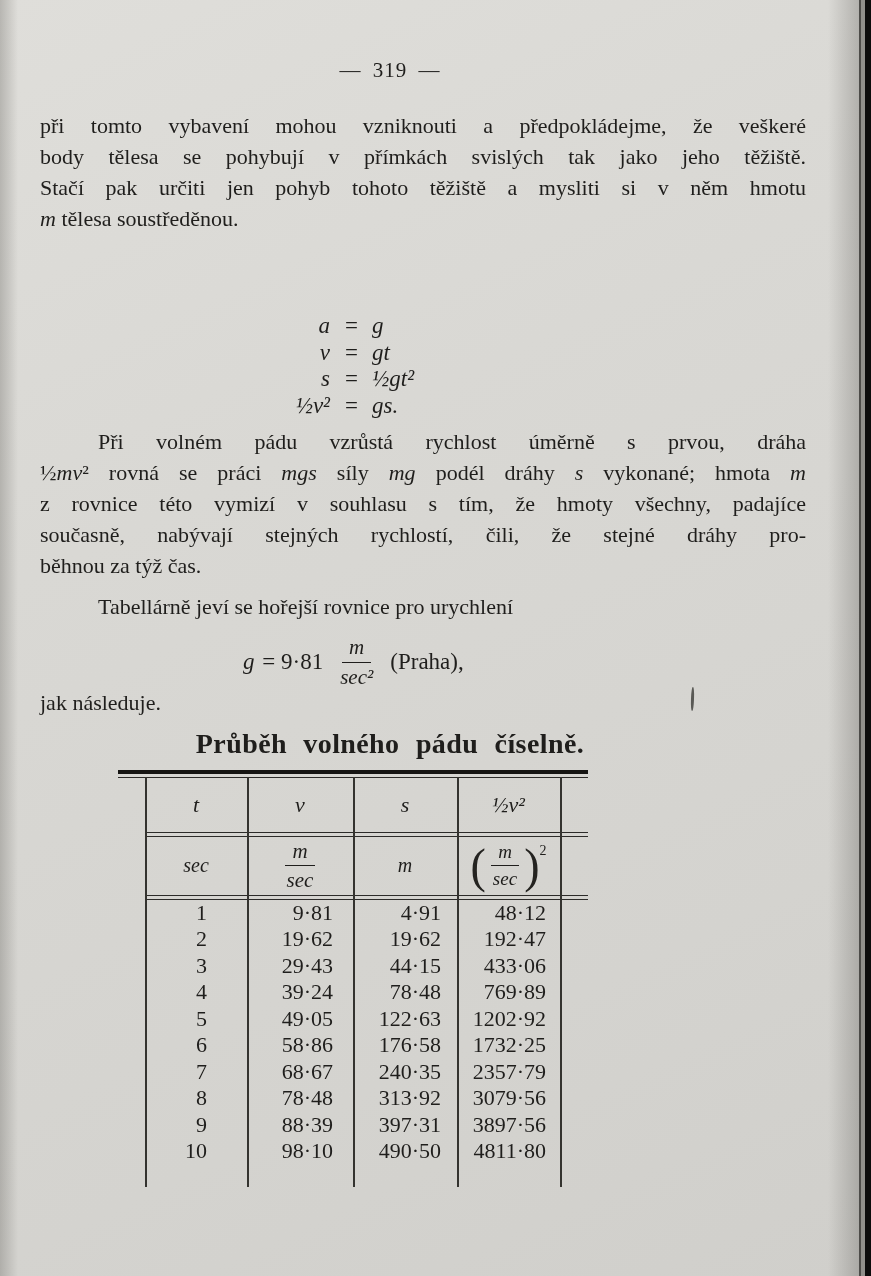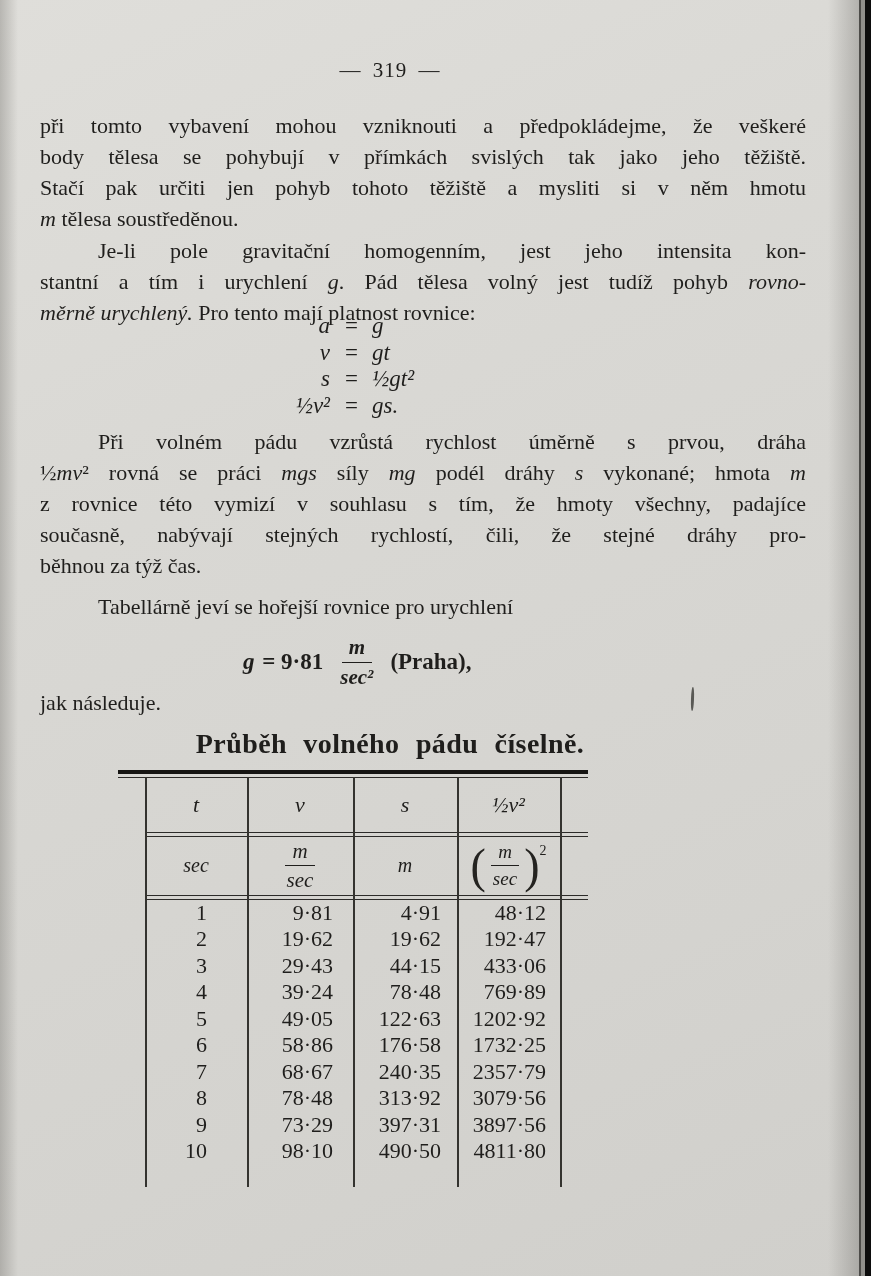--- a/index.html
+++ b/index.html
@@ -51,21 +51,21 @@
   .p4 { top: 591px; }
   
   .eq-block { position: absolute; left: 248px; top: 313px; font-size: 23px; font-style: italic; }
   .eq-row { display: flex; align-items: baseline; line-height: 26.5px; }
   .eq-lhs { width: 82px; text-align: right; }
   .eq-sign { width: 42px; text-align: center; font-style: normal; letter-spacing: -1px; }
   .eq-rhs { text-align: left; }
   
   .grav-eq {
     position: absolute; left: 243px; top: 630px; height: 64px;
-    display: flex; align-items: center; font-size: 23px; font-weight: bold;
+    display: flex; align-items: center; font-size: 23px;
   }
   .grav-lhs { margin-right: 10px; }
   .grav-lhs i { padding-right: 2px; }
   .frac {
     display: inline-flex; flex-direction: column; align-items: center;
     vertical-align: middle; font-style: italic; font-size: 21px; line-height: 1.15;
   }
   .frac .num { padding: 0 7px 2px 7px; border-bottom: 1.5px solid #1f1e1c; }
   .frac .den { padding: 2px 7px 0 7px; }
   .grav-suffix { margin-left: 10px; }
@@ -120,26 +120,20 @@
   <div class="page-number">— 319 —</div>
 
   <div class="para p1">
 
   <div class="line">při tomto vybavení mohou vzniknouti a předpokládejme, že veškeré</div>
       <div class="line">body tělesa se pohybují v přímkách svislých tak jako jeho těžiště.</div>
       <div class="line">Stačí pak určiti jen pohyb tohoto těžiště a mysliti si v něm hmotu</div>
       <div class="line"><i>m</i> tělesa soustředěnou.</div>
     </div>
 
-  <div class="para p2 indent">
-
-  <div class="line">Je-li pole gravitační homogenním, jest jeho intensita kon-</div>
-      <div class="line">stantní a tím i urychlení <i>g</i>. Pád tělesa volný jest tudíž pohyb <i>rovno-</i></div>
-      <div class="line"><i>měrně urychlený.</i> Pro tento mají platnost rovnice:</div>
-    </div>
 
   <div class="eq-block">
 
   <div class="eq-row">
       <span class="eq-lhs">a</span>
       <span class="eq-sign">=</span>
       <span class="eq-rhs">g</span>
     </div>
       <div class="eq-row">
       <span class="eq-lhs">v</span>
@@ -274,21 +268,21 @@
         <div class="c4">2357·79</div>
       </div>
         <div class="trow">
         <div class="c1">8</div>
         <div class="c2">78·48</div>
         <div class="c3">313·92</div>
         <div class="c4">3079·56</div>
       </div>
         <div class="trow">
         <div class="c1">9</div>
-        <div class="c2">73·29</div>
+        <div class="c2">88·39</div>
         <div class="c3">397·31</div>
         <div class="c4">3897·56</div>
       </div>
         <div class="trow">
         <div class="c1">10</div>
         <div class="c2">98·10</div>
         <div class="c3">490·50</div>
         <div class="c4">4811·80</div>
       </div>
       </div>

